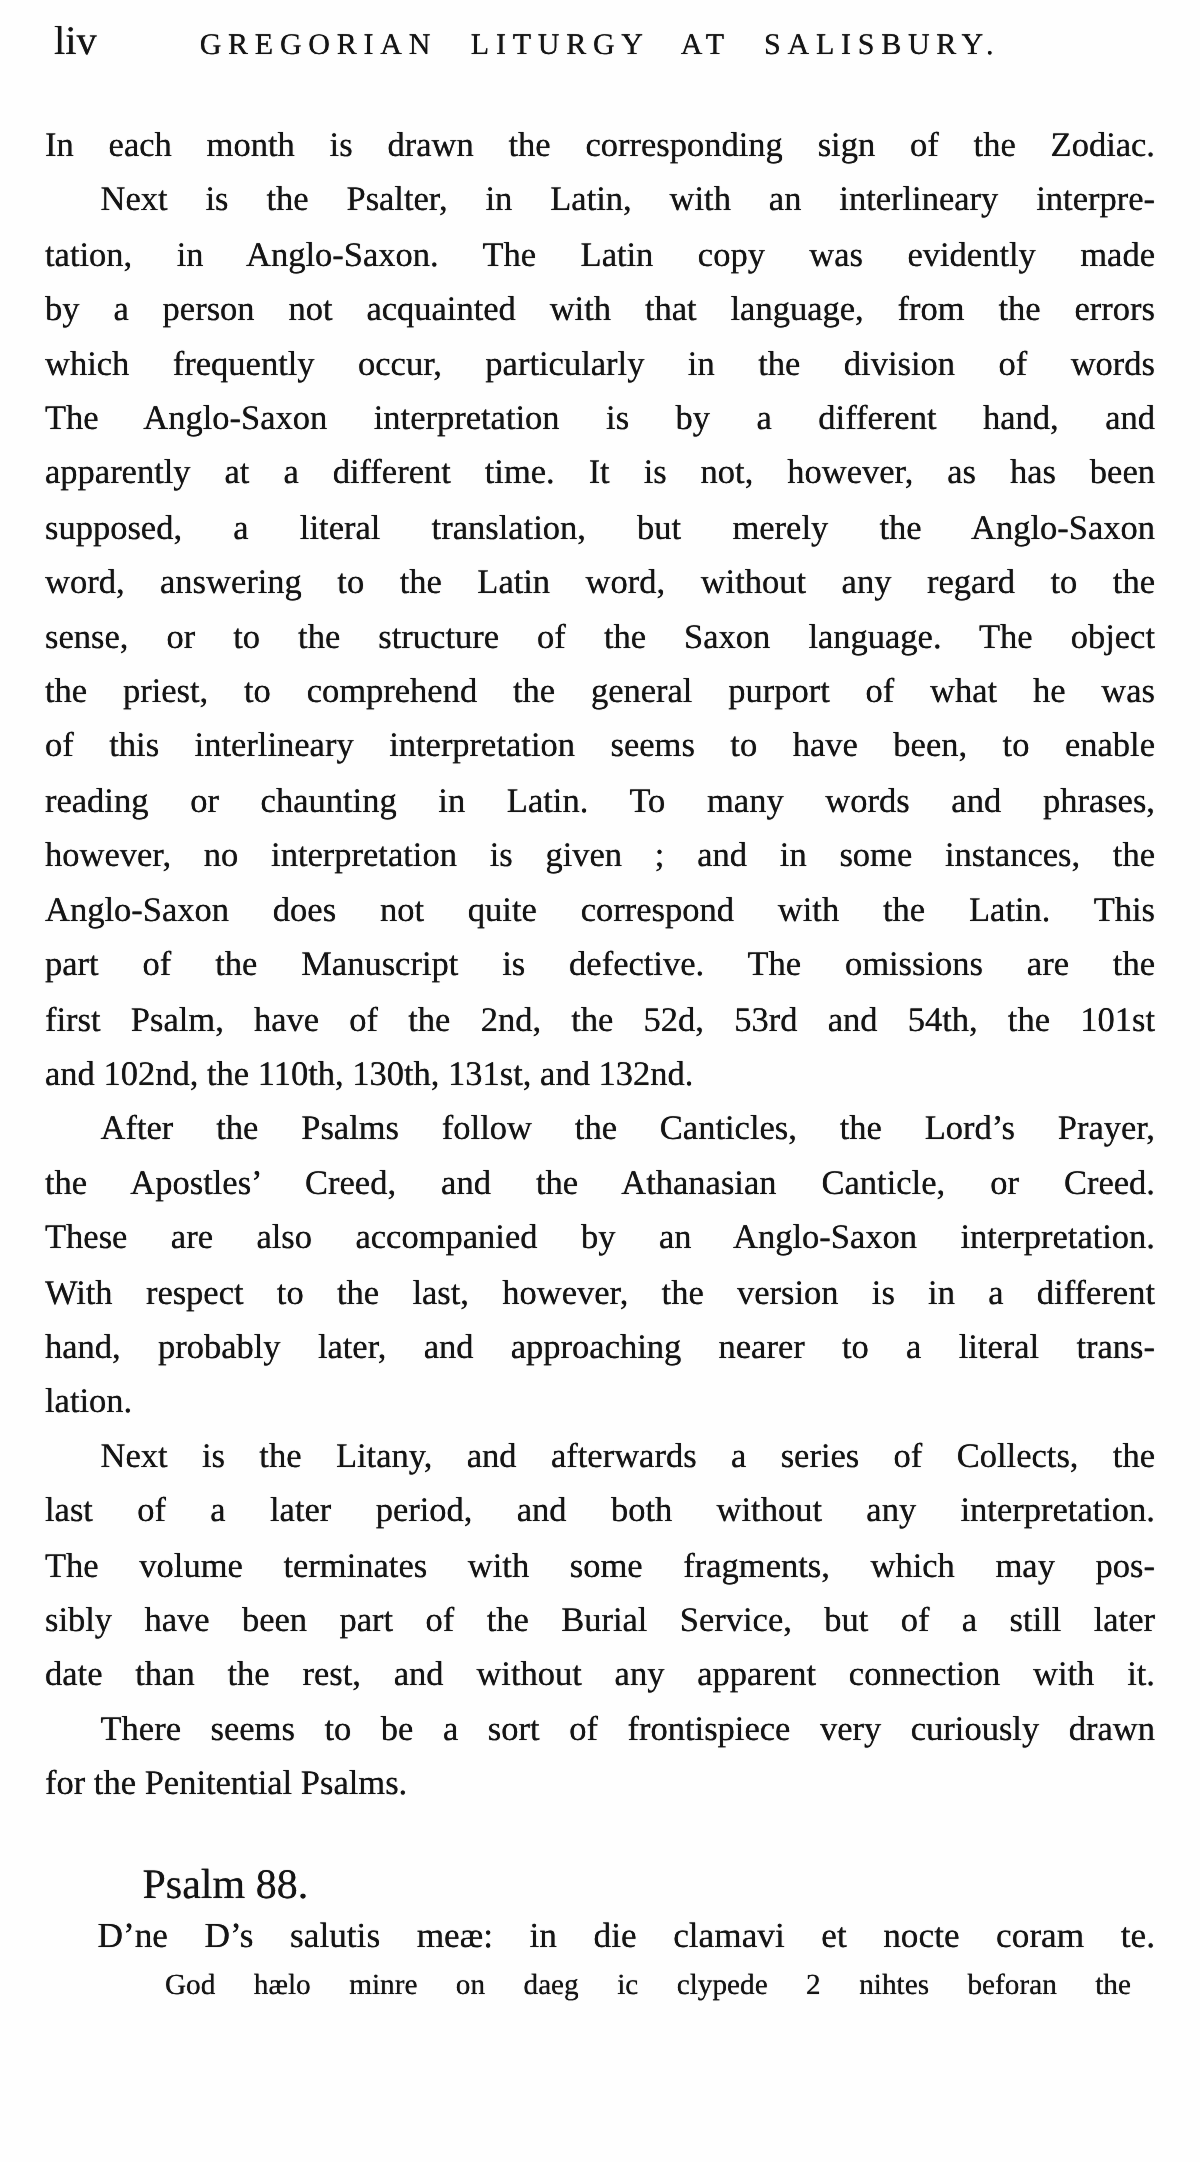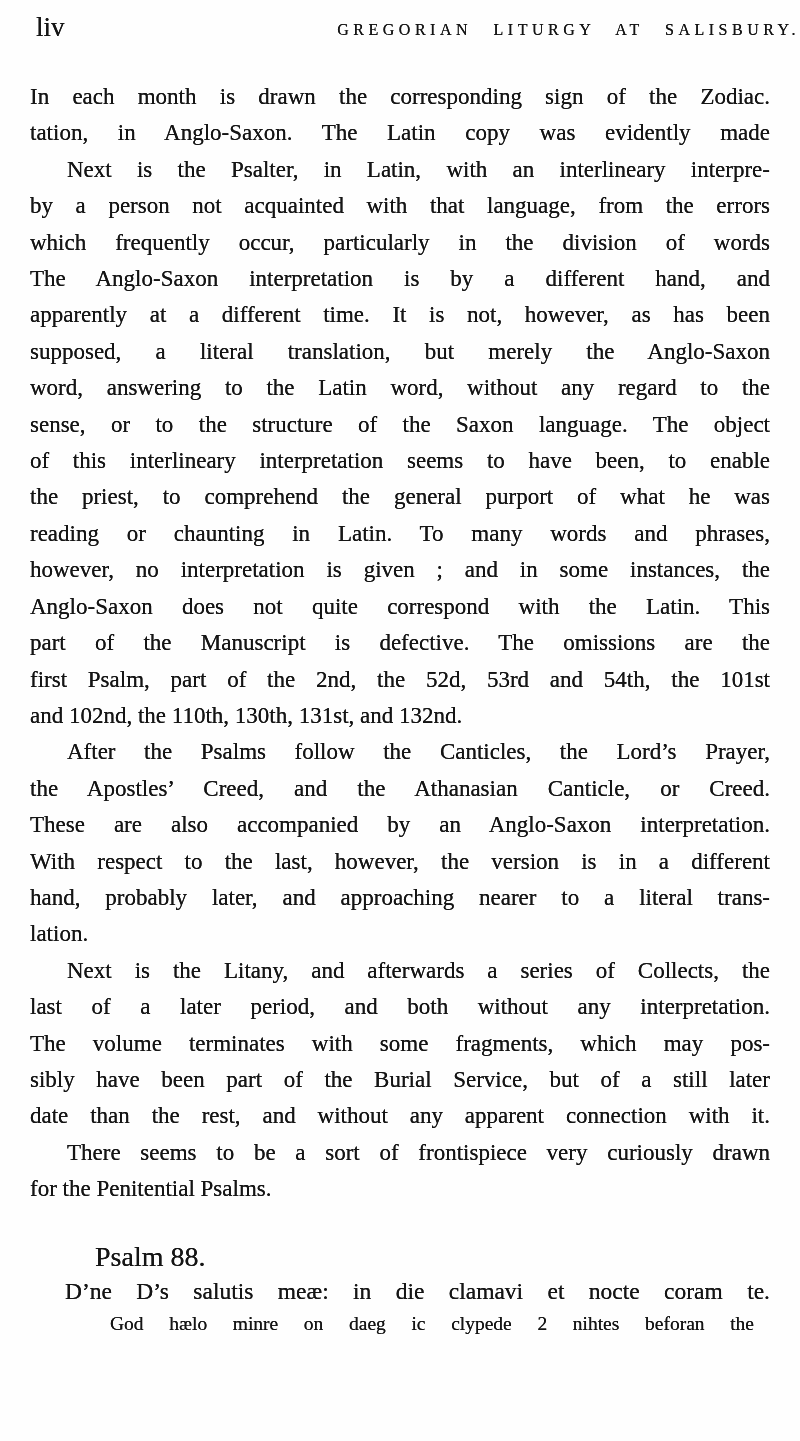--- a/index.html
+++ b/index.html
@@ -18,22 +18,22 @@
     left: 36px;
     top: 12px;
     font-size: 27px;
     line-height: 30px;
   }
   .running-title {
     position: absolute;
     left: 0;
     right: 0;
     top: 17px;
-    text-align: right;
-    font-size: 16px;
+    text-align: center;
+    font-size: 20px;
     letter-spacing: 4.5px;
     word-spacing: 13px;
     line-height: 26px;
   }
   .body-text {
     position: absolute;
     left: 30px;
     top: 79px;
     width: 740px;
     font-size: 23px;
@@ -77,36 +77,36 @@
   <div class="folio">liv</div>
   <div class="running-title">GREGORIAN LITURGY AT SALISBURY.</div>
 
   <div class="body-text">
 
     <div>
       <div class="line">In each month is drawn the corresponding sign of the Zodiac.</div>
     </div>
 
     <div>
+      <div class="line ind">Next is the Psalter, in Latin, with an interlineary interpre-</div>
       <div class="line">tation, in Anglo-Saxon. The Latin copy was evidently made</div>
-      <div class="line ind">Next is the Psalter, in Latin, with an interlineary interpre-</div>
       <div class="line">by a person not acquainted with that language, from the errors</div>
       <div class="line">which frequently occur, particularly in the division of words</div>
       <div class="line">The Anglo-Saxon interpretation is by a different hand, and</div>
       <div class="line">apparently at a different time. It is not, however, as has been</div>
       <div class="line">supposed, a literal translation, but merely the Anglo-Saxon</div>
       <div class="line">word, answering to the Latin word, without any regard to the</div>
       <div class="line">sense, or to the structure of the Saxon language. The object</div>
+      <div class="line">the priest, to comprehend the general purport of what he was</div>
       <div class="line">of this interlineary interpretation seems to have been, to enable</div>
-      <div class="line">the priest, to comprehend the general purport of what he was</div>
       <div class="line">reading or chaunting in Latin. To many words and phrases,</div>
       <div class="line">however, no interpretation is given ; and in some instances, the</div>
       <div class="line">Anglo-Saxon does not quite correspond with the Latin. This</div>
       <div class="line">part of the Manuscript is defective. The omissions are the</div>
-      <div class="line">first Psalm, part of the 2nd, the 52d, 53rd and 54th, the 101st</div>
+      <div class="line">first Psalm, have of the 2nd, the 52d, 53rd and 54th, the 101st</div>
       <div class="line end">and 102nd, the 110th, 130th, 131st, and 132nd.</div>
     </div>
 
     <div>
       <div class="line ind">After the Psalms follow the Canticles, the Lord’s Prayer,</div>
       <div class="line">the Apostles’ Creed, and the Athanasian Canticle, or Creed.</div>
       <div class="line">These are also accompanied by an Anglo-Saxon interpretation.</div>
       <div class="line">With respect to the last, however, the version is in a different</div>
       <div class="line">hand, probably later, and approaching nearer to a literal trans-</div>
       <div class="line end">lation.</div>

